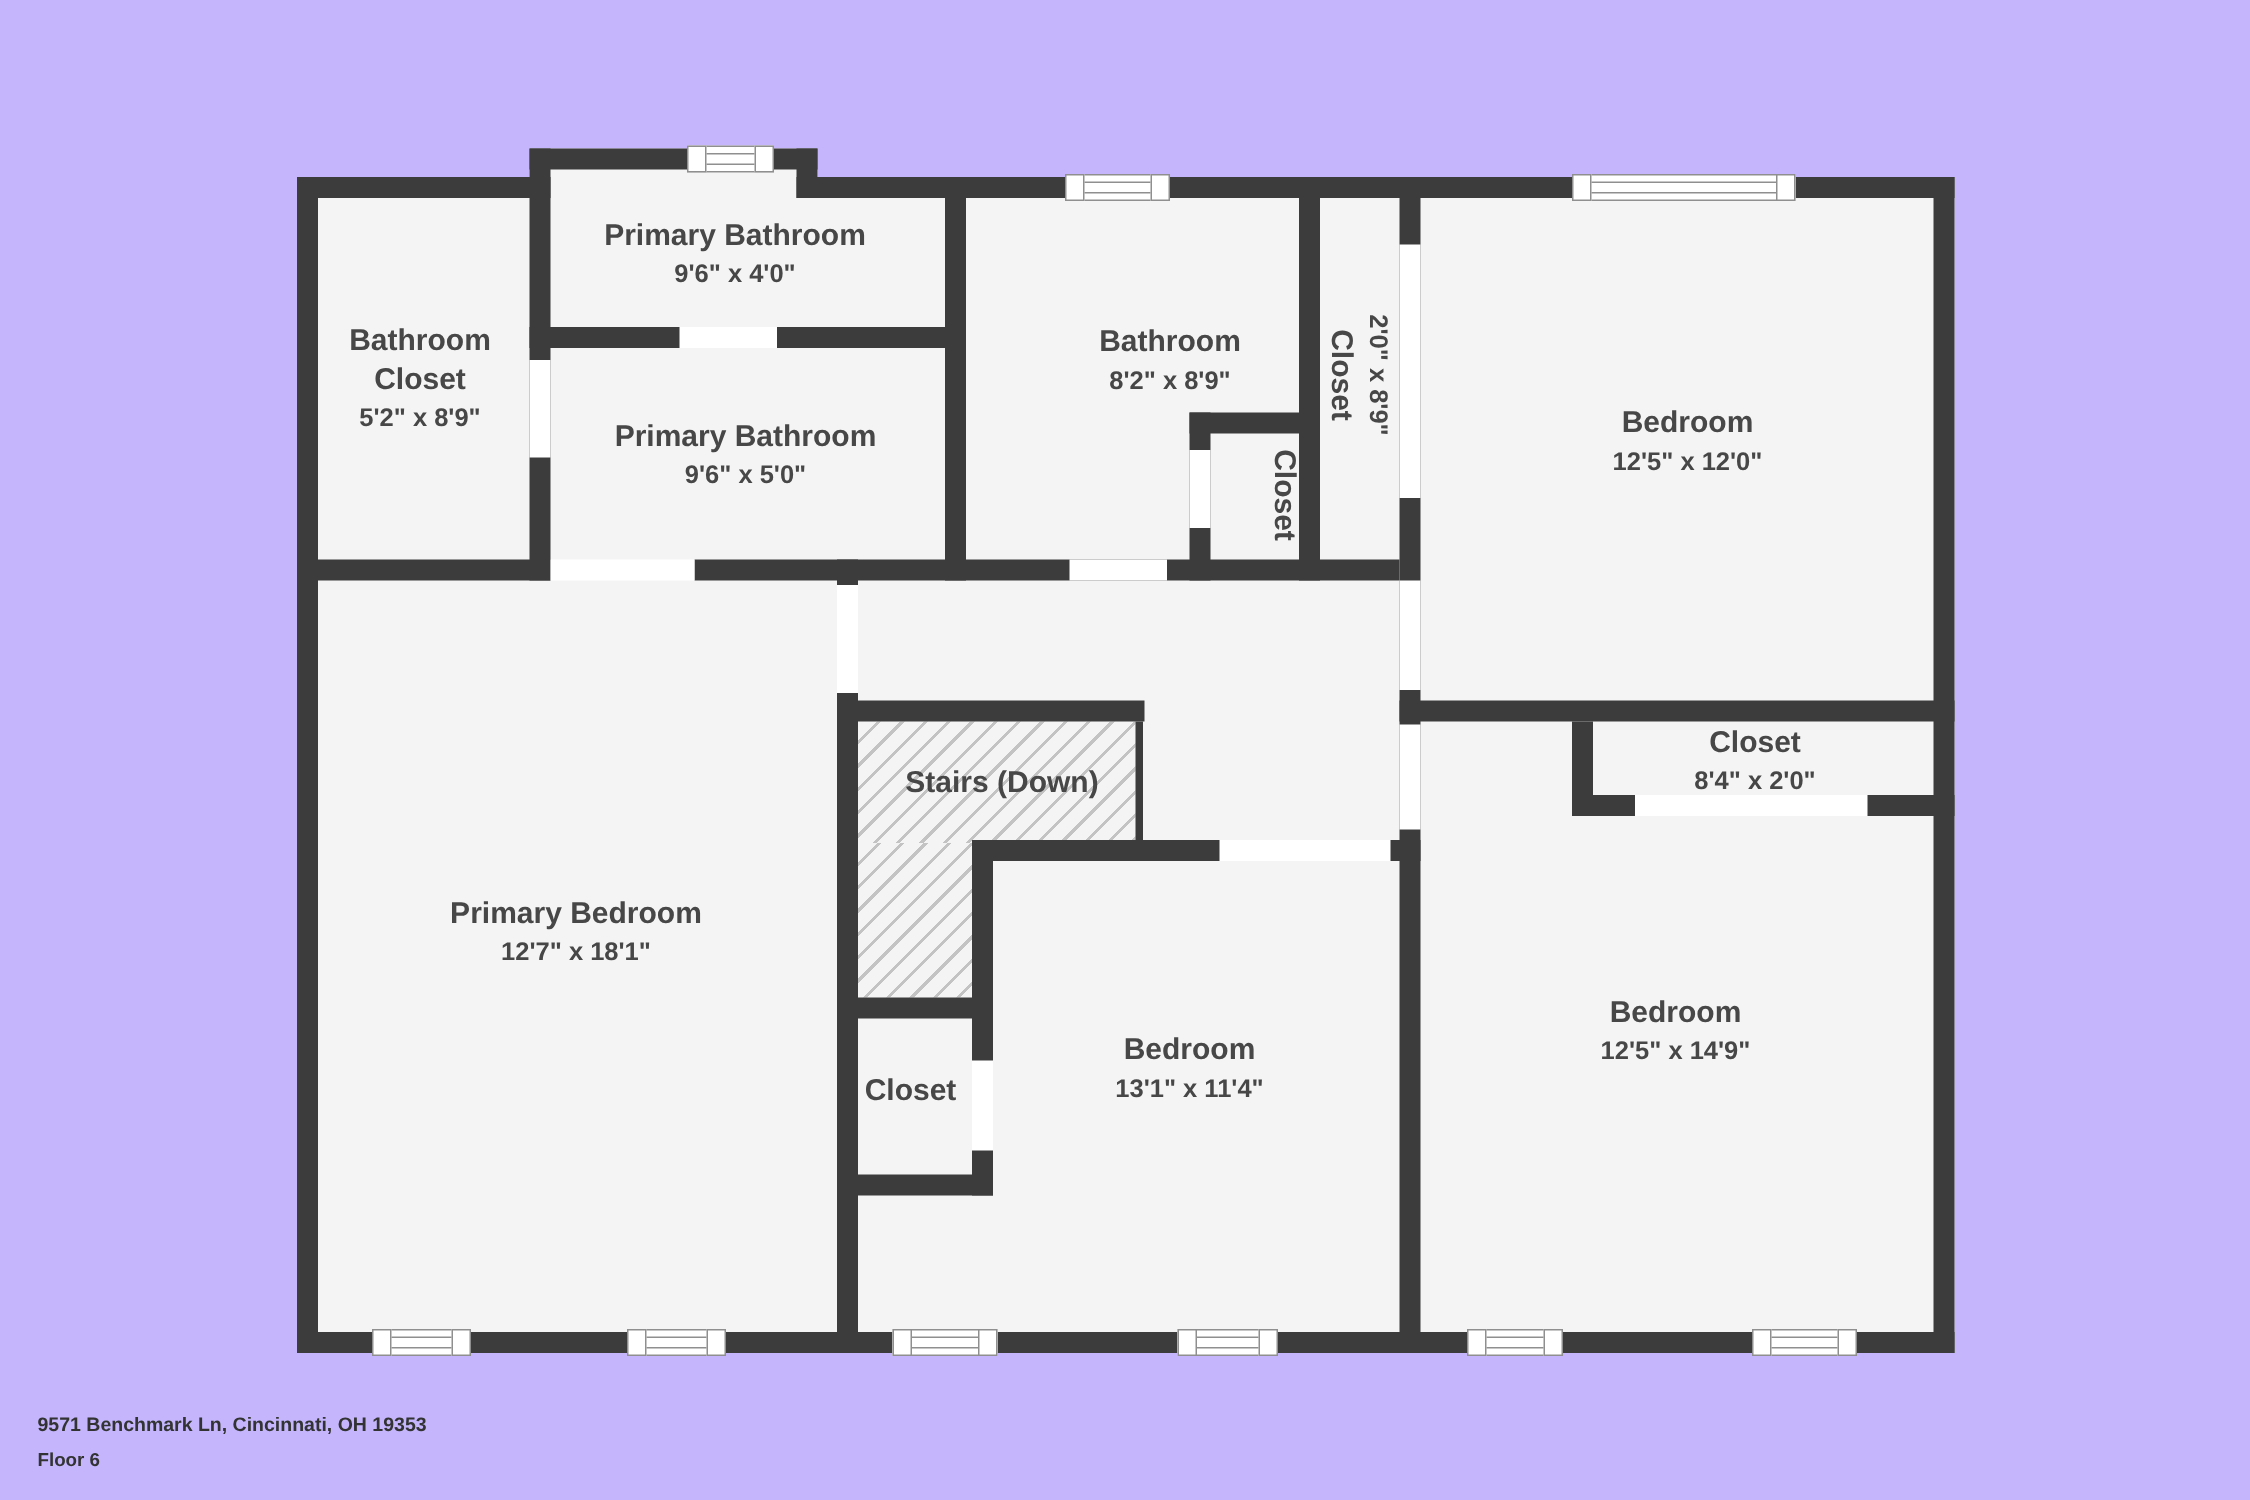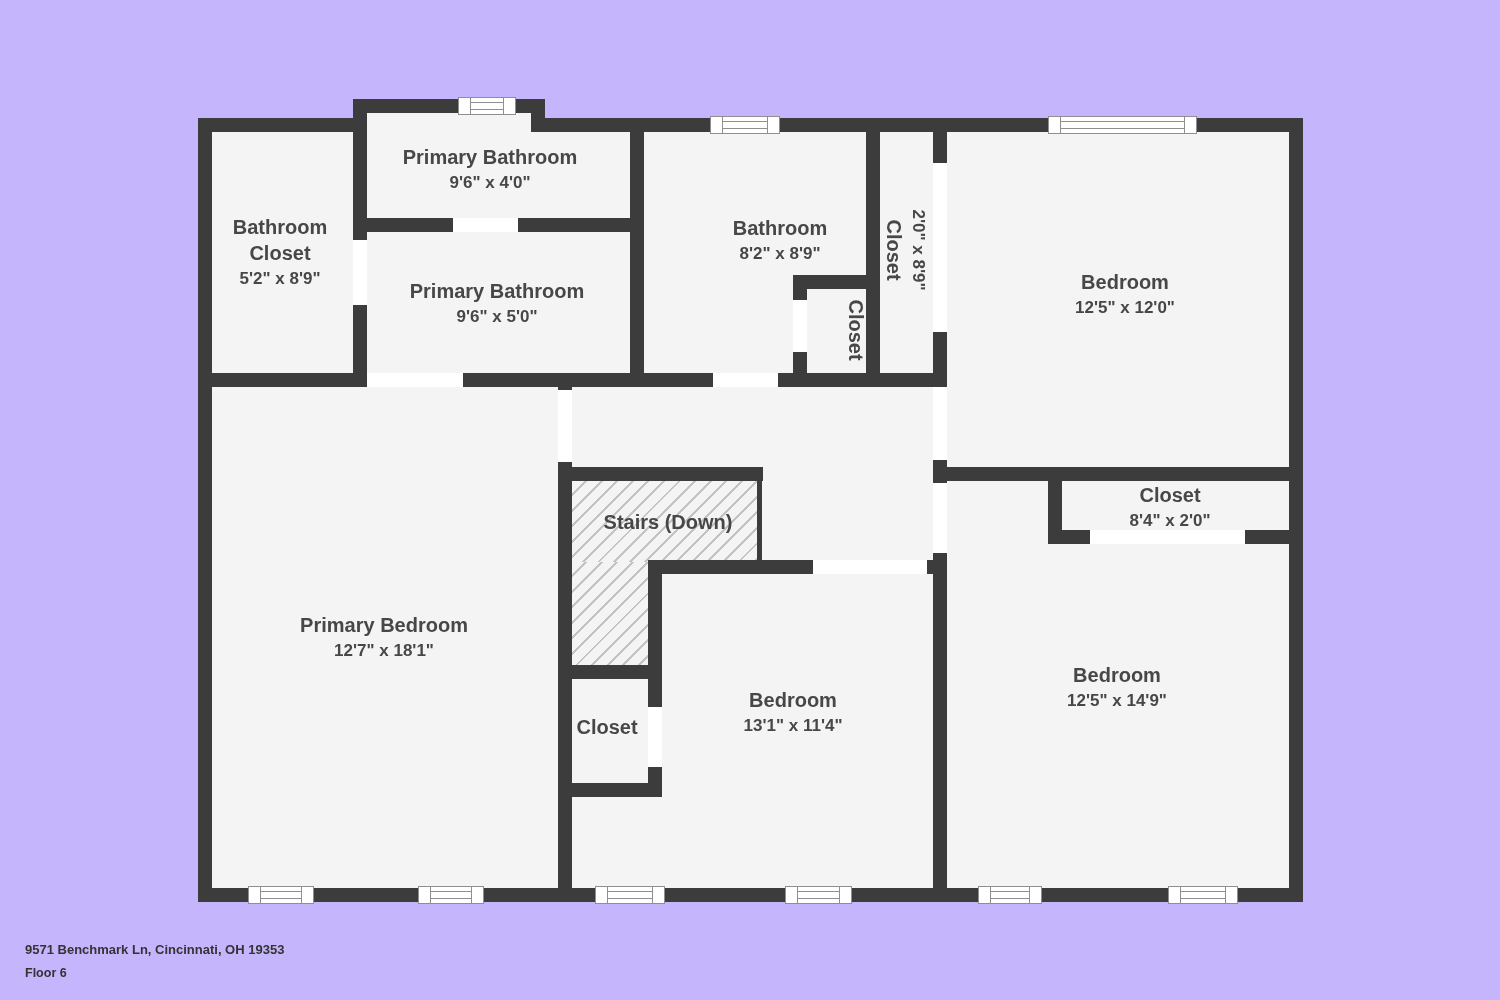--- a/index.html
+++ b/index.html
@@ -165,21 +165,21 @@
 
   <div class="room-label" style="left:1125px;top:269px;">
     <div class="room-name">Bedroom</div>
     <div class="room-size">12'5" x 12'0"</div>
   </div>
 
   <div class="room-label" style="left:668px;top:509px;">
     <div class="room-name">Stairs (Down)</div>
   </div>
 
-  <div class="room-label" style="left:384px;top:612px;">
+  <div class="room-label" style="left:384px;top:596px;">
     <div class="room-name">Primary Bedroom</div>
     <div class="room-size">12'7" x 18'1"</div>
   </div>
 
   <div class="room-label" style="left:1170px;top:482px;">
     <div class="room-name">Closet</div>
     <div class="room-size">8'4" x 2'0"</div>
   </div>
 
   <div class="room-label" style="left:793px;top:687px;">

